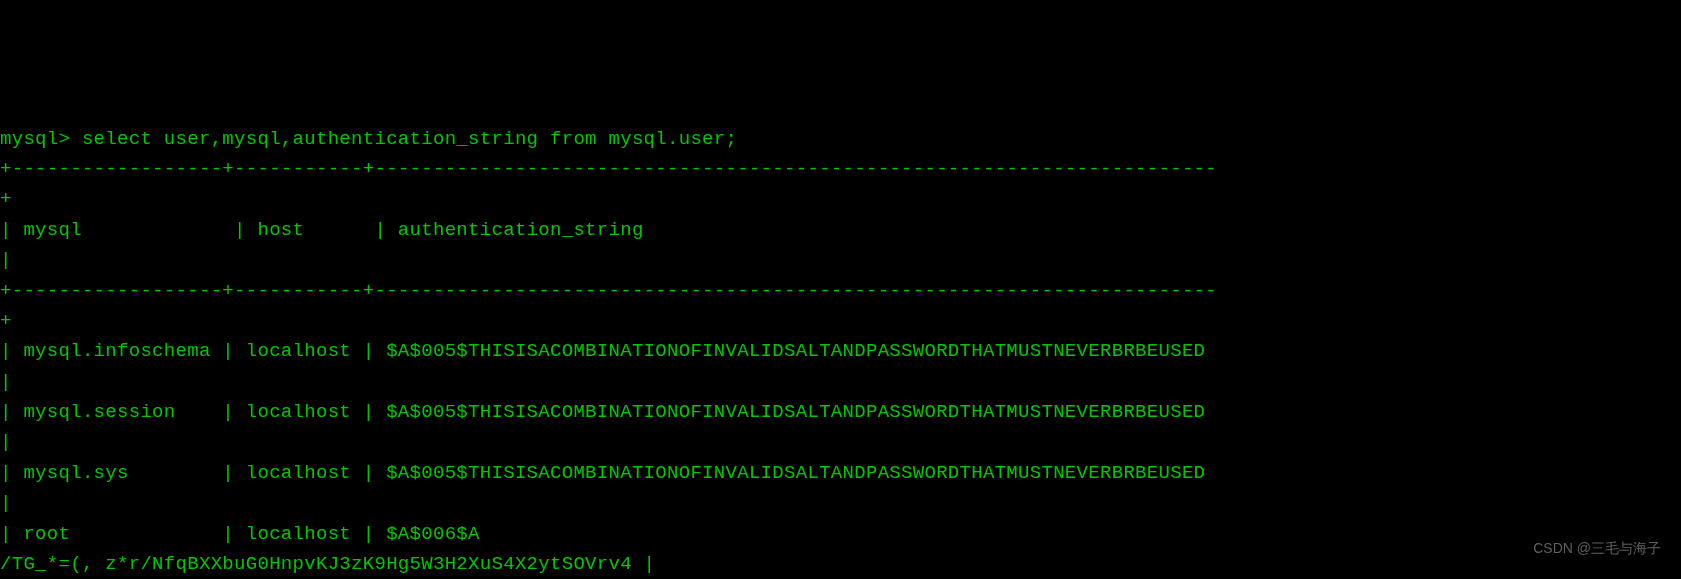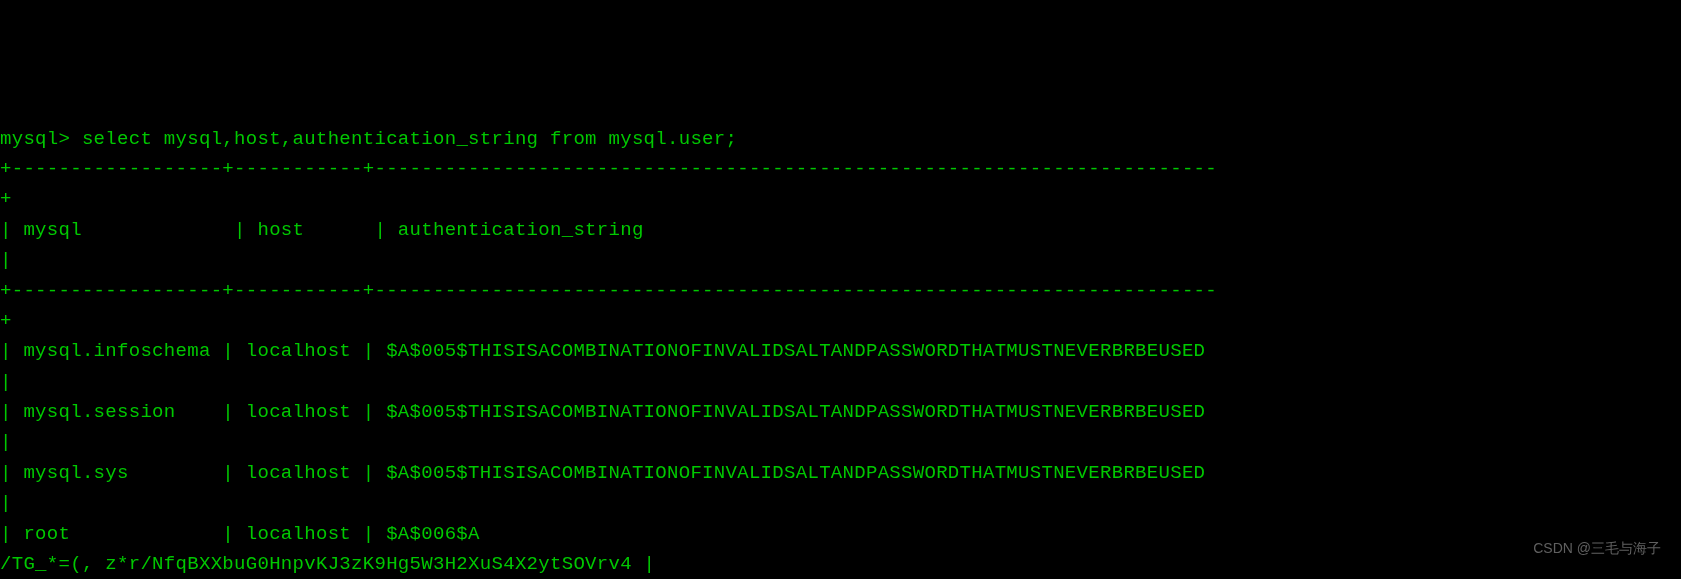--- a/index.html
+++ b/index.html
@@ -33,21 +33,21 @@
       font-family: Arial, sans-serif;
       white-space: nowrap;
       opacity: 0.7;
     }
   </style>
 </head>
 <body>
 
 
 
-<div class="terminal"><span>mysql&gt; </span><span>select mysql,host,authentication_string from mysql.user;</span>
+<div class="terminal"><span>mysql&gt; </span><span>select user,mysql,authentication_string from mysql.user;</span>
 <span>+------------------+-----------+------------------------------------------------------------------------</span>
 <span>+</span>
 <span>| mysql             | host      | authentication_string                                                    </span>
 <span>|</span>
 <span>+------------------+-----------+------------------------------------------------------------------------</span>
 <span>+</span>
 <span>| mysql.infoschema | localhost | $A$005$THISISACOMBINATIONOFINVALIDSALTANDPASSWORDTHATMUSTNEVERBRBEUSED </span>
 <span>|</span>
 <span>| mysql.session    | localhost | $A$005$THISISACOMBINATIONOFINVALIDSALTANDPASSWORDTHATMUSTNEVERBRBEUSED </span>
 <span>|</span>

